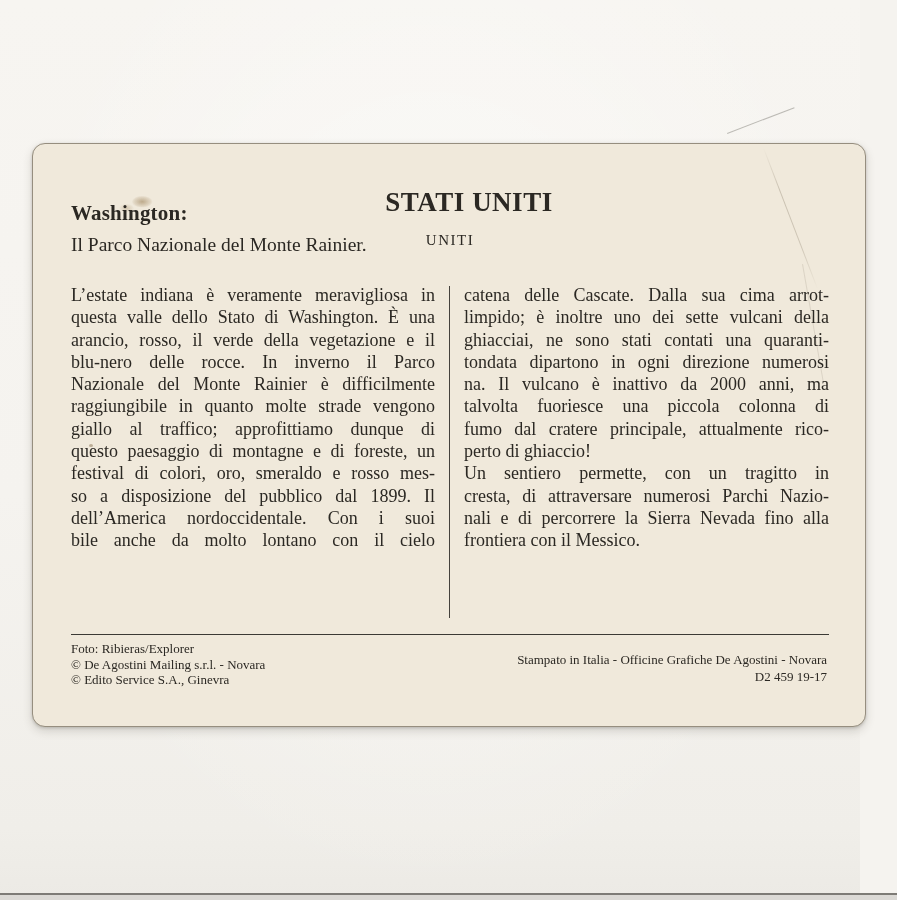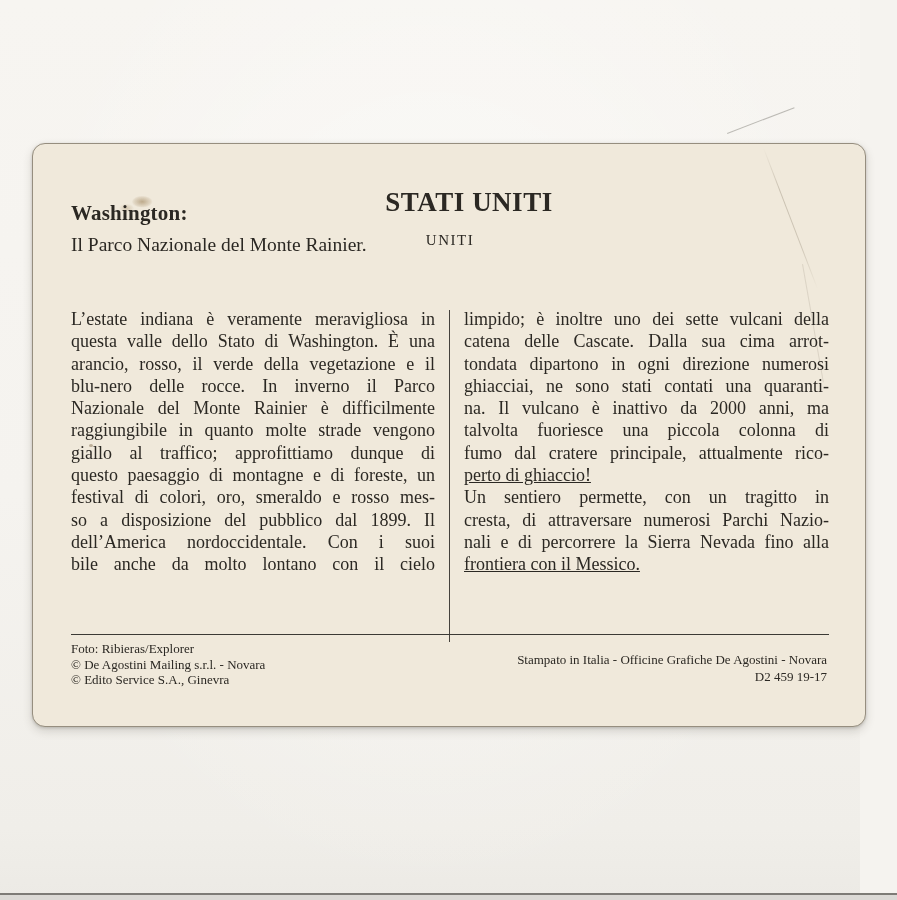--- a/index.html
+++ b/index.html
@@ -73,34 +73,34 @@
   .card-title{
     position:absolute;left:0;top:43px;width:834px;text-align:center;
     font-weight:bold;font-size:27px;letter-spacing:0.5px;padding-left:19px;
   }
   .series-number{
     position:absolute;left:0;top:88px;width:834px;text-align:center;
     font-size:15px;letter-spacing:1.5px;
   }
   .columns{
     position:absolute;left:38px;top:140px;width:758px;
-    display:flex;align-items:flex-start;margin-top:24px;
+    display:flex;align-items:flex-start;
   }
   .col{font-size:18px;line-height:22.3px;}
   .col-left{width:364px;}
   .col-right{width:365px;}
   .divider{
     width:1px;height:332px;margin:2px 14px 0 14px;
     background:#45423c;
   }
   .line{
     text-align:justify;text-align-last:justify;
     white-space:nowrap;overflow:visible;
   }
-  .line.para-end{text-align-last:left;text-decoration:underline;}
+  .line.para-end{text-align-last:left;}
   .footer-rule{
     position:absolute;left:38px;top:490px;width:758px;height:0;
     border-top:1px solid #3c3a35;
   }
   .footer-left{
     position:absolute;left:38px;top:497px;
     font-size:13px;line-height:15.5px;
   }
   .footer-right{
     position:absolute;right:38px;top:508px;
@@ -134,24 +134,24 @@
           <div class="line">raggiungibile in quanto molte strade vengono</div>
           <div class="line">giallo al traffico; approfittiamo dunque di</div>
           <div class="line">questo paesaggio di montagne e di foreste, un</div>
           <div class="line">festival di colori, oro, smeraldo e rosso mes-</div>
           <div class="line">so a disposizione del pubblico dal 1899. Il</div>
           <div class="line">dell’America nordoccidentale. Con i suoi</div>
           <div class="line">bile anche da molto lontano con il cielo</div>
         </div>
       <div class="divider"></div>
       <div class="col col-right">
+          <div class="line">catena delle Cascate. Dalla sua cima arrot-</div>
           <div class="line">limpido; è inoltre uno dei sette vulcani della</div>
-          <div class="line">catena delle Cascate. Dalla sua cima arrot-</div>
+          <div class="line">ghiacciai, ne sono stati contati una quaranti-</div>
           <div class="line">tondata dipartono in ogni direzione numerosi</div>
-          <div class="line">ghiacciai, ne sono stati contati una quaranti-</div>
           <div class="line">na. Il vulcano è inattivo da 2000 anni, ma</div>
           <div class="line">talvolta fuoriesce una piccola colonna di</div>
           <div class="line">fumo dal cratere principale, attualmente rico-</div>
           <div class="line para-end">perto di ghiaccio!</div>
           <div class="line">Un sentiero permette, con un tragitto in</div>
           <div class="line">cresta, di attraversare numerosi Parchi Nazio-</div>
           <div class="line">nali e di percorrere la Sierra Nevada fino alla</div>
           <div class="line para-end">frontiera con il Messico.</div>
         </div>
     </div>

